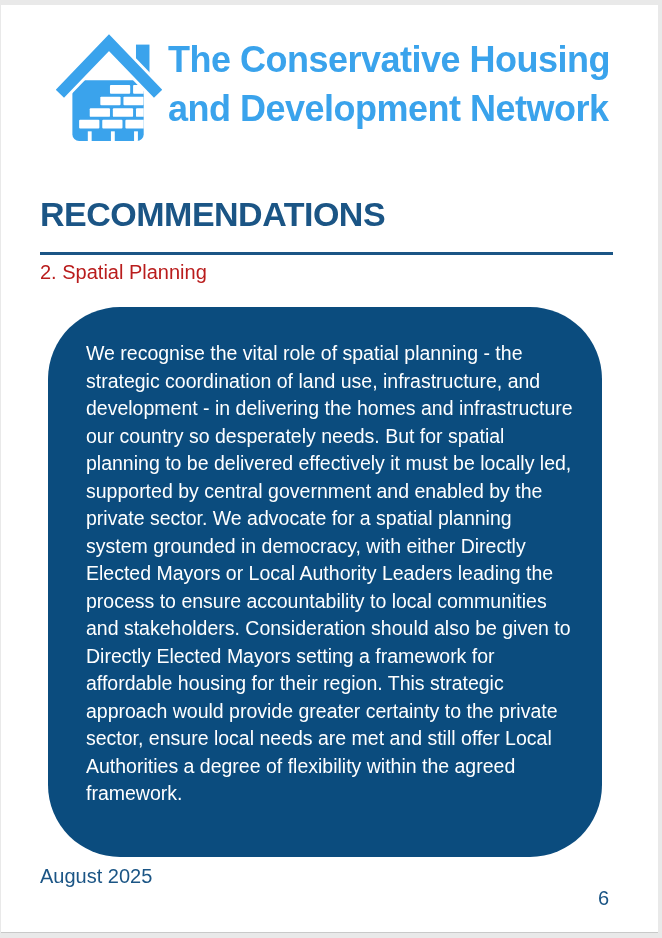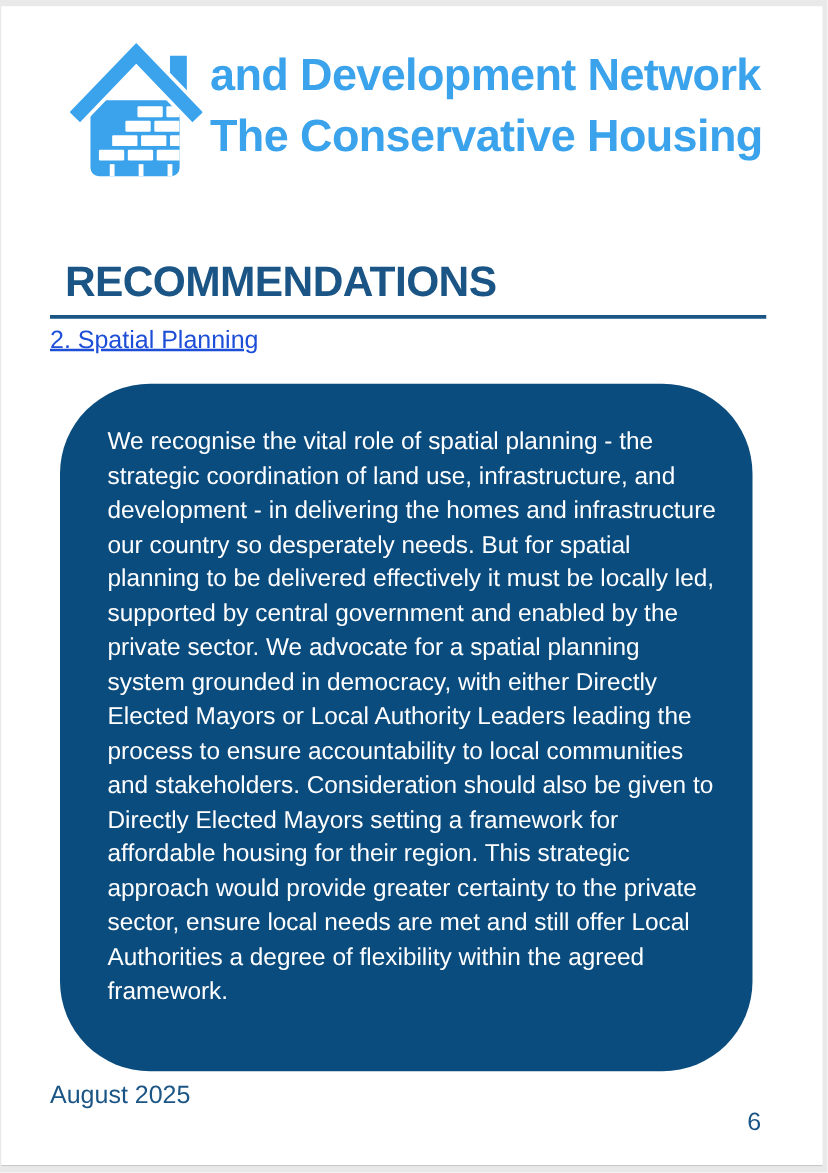--- a/index.html
+++ b/index.html
@@ -27,32 +27,31 @@
     font-size:36px;font-weight:bold;
     color:#3aa3ec;line-height:49px;
     letter-spacing:-0.5px;
     white-space:nowrap;
   }
   
   .main-heading{
     position:absolute;left:39px;top:190px;
     font-size:34px;font-weight:600;
     color:#1b5585;letter-spacing:-0.5px;
-    margin:12px;white-space:nowrap;
+    margin:0;white-space:nowrap;
   }
   .heading-rule{
     position:absolute;left:39px;top:247px;
     width:573px;height:3px;
     background:#1b5585;
   }
   .section-title{
     position:absolute;left:39px;top:256px;
-    font-size:20px;color:#1d4ed8;
+    font-size:20px;color:#b91c1c;
     white-space:nowrap;
-    text-decoration:underline;
   }
   
   .callout{
     position:absolute;left:47px;top:302px;
     width:554px;height:550px;
     background:#0b4c7e;
     border-radius:72px;
     box-sizing:border-box;
     padding:33px 28px 0 38px;
   }
@@ -105,22 +104,22 @@
       <rect x="57" y="105" width="4" height="13"></rect>
       <rect x="81" y="105" width="4" height="13"></rect>
     </g>
 
     <path d="M4 66 L55 13 L106 66" fill="none" stroke="#ffffff" stroke-width="18" stroke-linejoin="miter"></path>
 
     <path d="M4 66 L55 13 L106 66" fill="none" stroke="#3aa3ec" stroke-width="12" stroke-linejoin="miter"></path>
   </svg>
 
   <div class="brand-title">
+    <div>The Conservative Housing</div>
     <div>and Development Network</div>
-    <div>The Conservative Housing</div>
   </div>
 
   <h1 class="main-heading">RECOMMENDATIONS</h1>
   <div class="heading-rule"></div>
   <div class="section-title">2. Spatial Planning</div>
 
   <div class="callout">
     <p>We recognise the vital role of spatial planning - the strategic coordination of land use, infrastructure, and development - in delivering the homes and infrastructure our country so desperately needs. But for spatial planning to be delivered effectively it must be locally led, supported by central government and enabled by the private sector. We advocate for a spatial planning system grounded in democracy, with either Directly Elected Mayors or Local Authority Leaders leading the process to ensure accountability to local communities and stakeholders. Consideration should also be given to Directly Elected Mayors setting a framework for affordable housing for their region. This strategic approach would provide greater certainty to the private sector, ensure local needs are met and still offer Local Authorities a degree of flexibility within the agreed framework.</p>
   </div>
 

